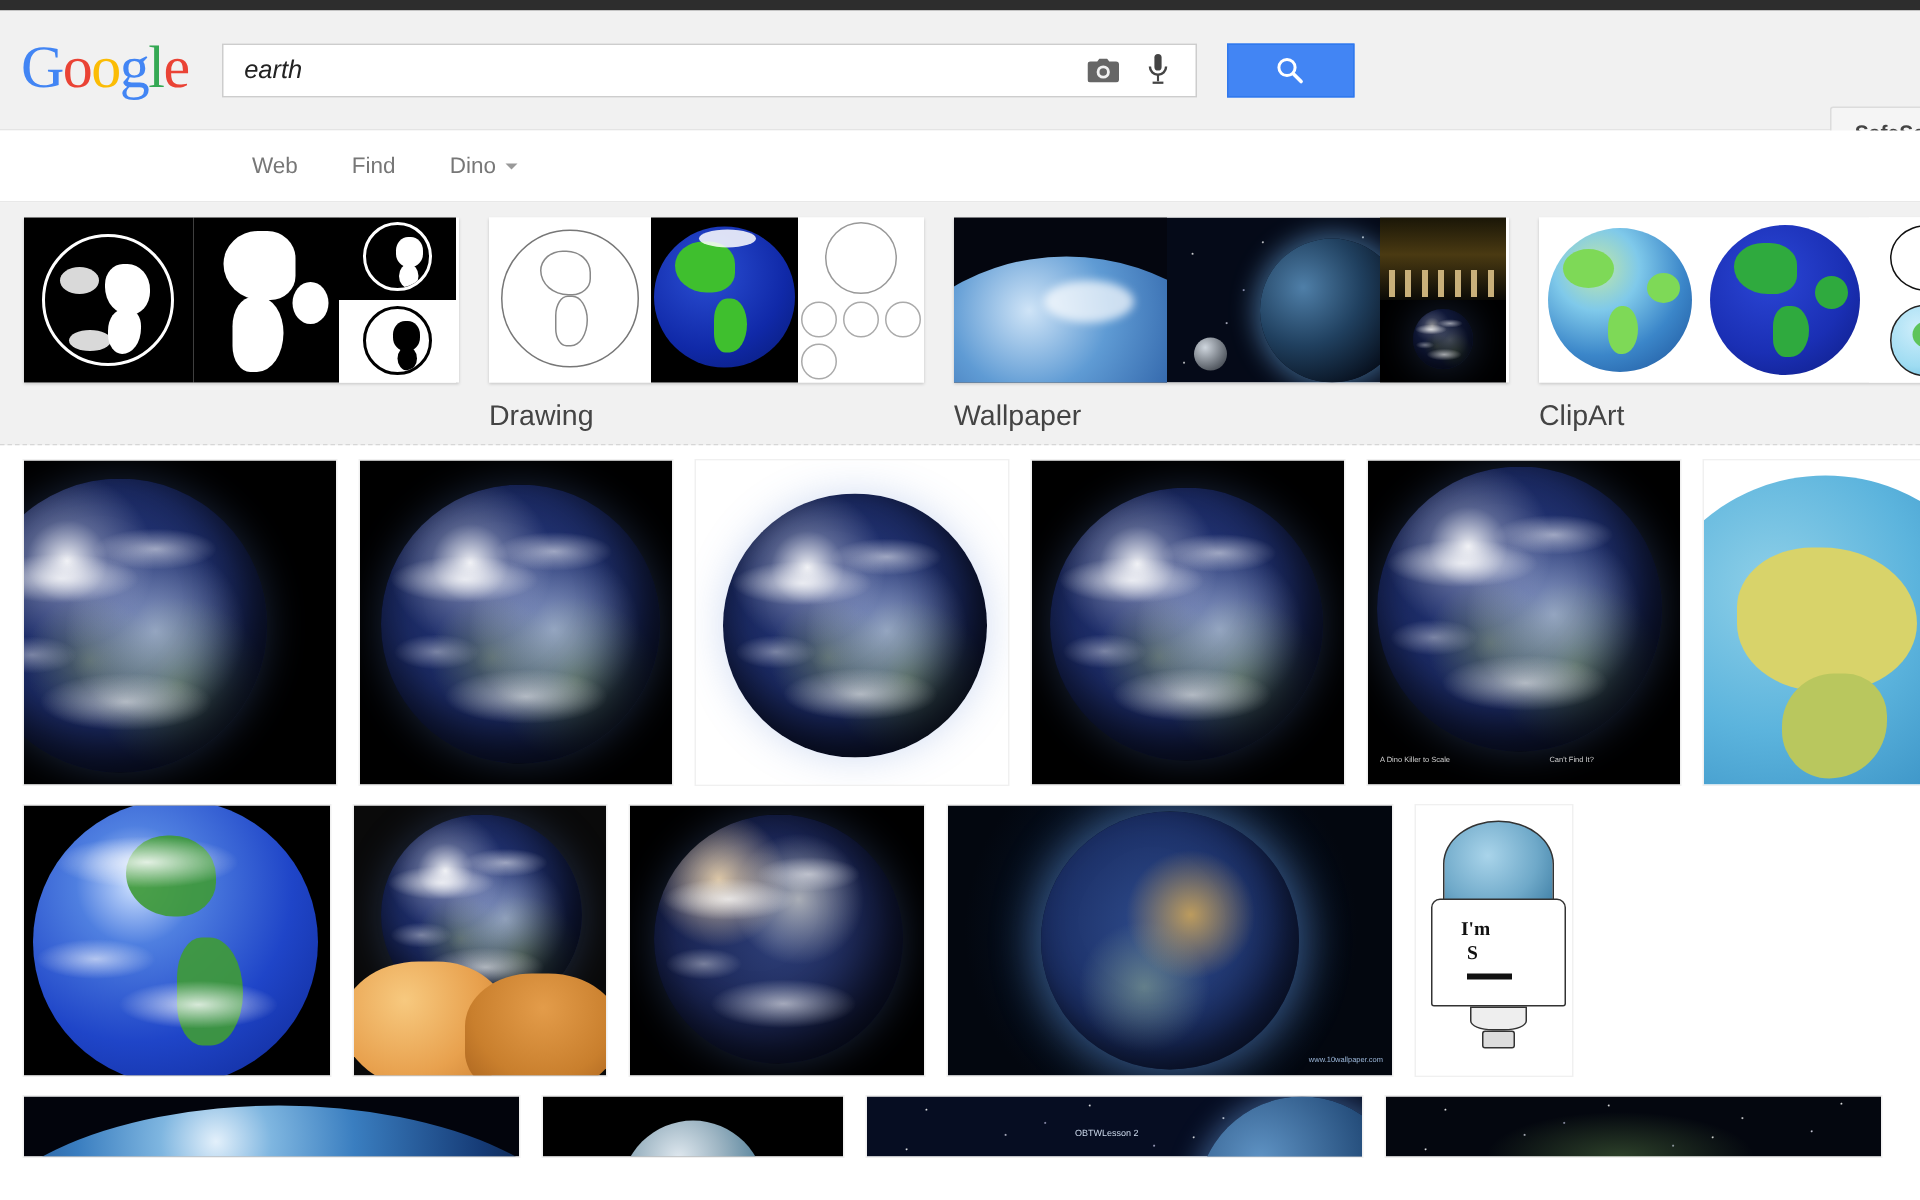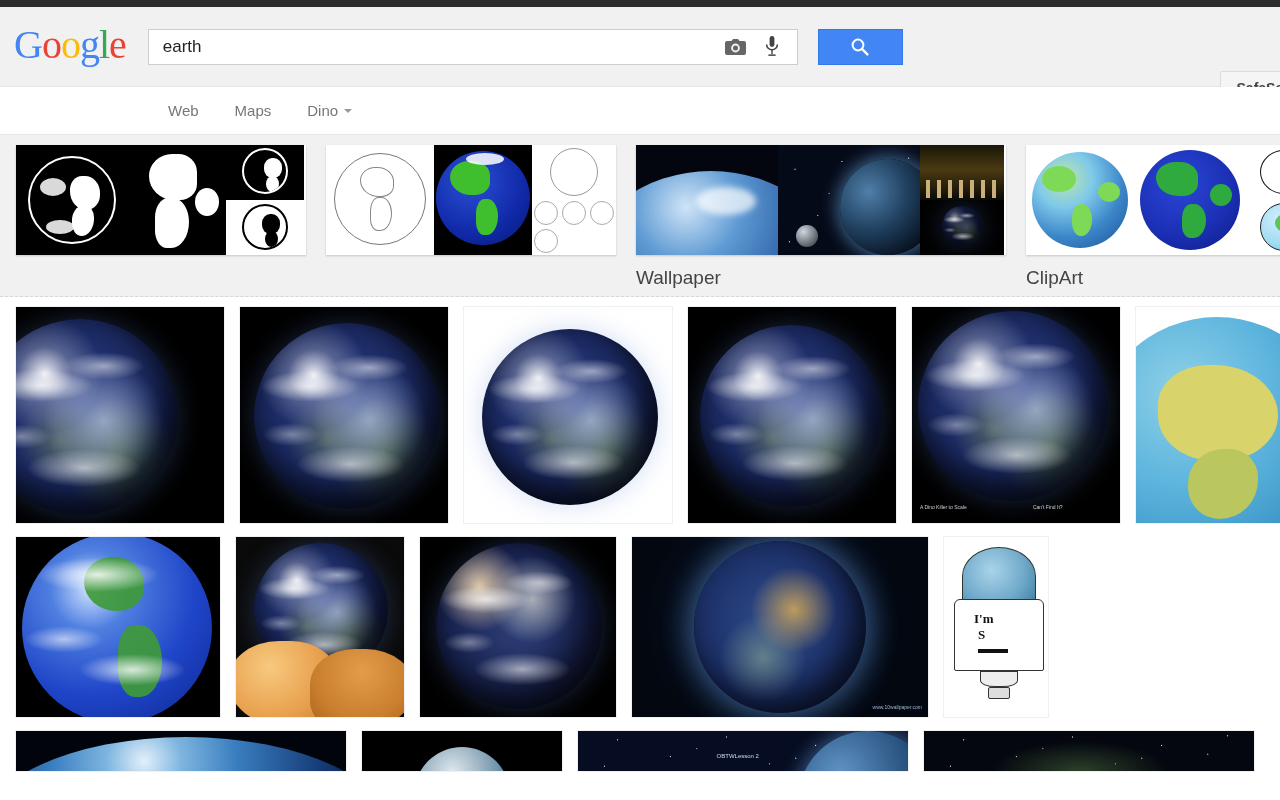--- a/index.html
+++ b/index.html
@@ -43,20 +43,21 @@
     border-right: 1px solid #cdcdcd;
     display: flex; align-items: center;
     padding: 0 8px 0 14px;
     position: relative;
   }
   .searchbox input {
     flex: 1; border: 0; outline: 0;
     font-size: 17px; color: #222;
     font-family: "Liberation Sans", sans-serif;
     background: transparent;
+    font-style: italic;
   }
   .sb-icons { display: flex; align-items: center; gap: 14px; padding-right: 6px; }
   .icon-btn { width: 22px; height: 22px; display: flex; align-items: center; justify-content: center; cursor: pointer; }
   .searchbtn {
     width: 85px; height: 36px;
     background: #4285f4;
     border: 1px solid #3079ed;
     margin-left: 20px;
     display: flex; align-items: center; justify-content: center;
     cursor: pointer;
@@ -250,21 +251,21 @@
     <div class="safesearch">
       <span>SafeSea</span>
     </div>
   </div>
 
   <div class="navbar">
     <div class="tab">
       <span>Web</span>
     </div>
     <div class="tab">
-      <span>Maps</span>
+      <span>Find</span>
     </div>
     <div class="tab">
       <span>Dino</span>
       <span class="caret"></span>
     </div>
   </div>
 
   <div class="catstrip">
 
     <div class="cat" style="width:290px">
@@ -320,20 +321,21 @@
             <div style="width:48px;height:48px;left:18px;top:3px;position:absolute;border-radius:50%;border:1.2px solid #999"></div>
           </div>
           <div style="position:relative;display:flex;flex-wrap:wrap">
             <div style="width:24px;height:24px;margin:2px;border-radius:50%;border:1px solid #aaa"></div>
             <div style="width:24px;height:24px;margin:2px;border-radius:50%;border:1px solid #aaa"></div>
             <div style="width:24px;height:24px;margin:2px;border-radius:50%;border:1px solid #aaa"></div>
             <div style="width:24px;height:24px;margin:2px;border-radius:50%;border:1px solid #aaa"></div>
           </div>
         </div>
       </div>
+      <div class="cat-label">Drawing</div>
     </div>
 
     <div class="cat" style="width:370px;margin-left:20px">
       <div class="cat-thumbs">
         <div style="width:142px;position:relative;overflow:hidden;background:#04060f">
           <div style="position:absolute;left:-50px;top:26px;width:250px;height:200px;border-radius:50%;
              background:radial-gradient(circle at 40% 18%, #cfe4f7 0%, #5f9bd4 24%, #2c5fa5 52%, #12325f 78%, #08182f 100%);"></div>
           <div style="position:absolute;left:60px;top:42px;width:60px;height:28px;border-radius:50%;background:rgba(255,255,255,.7);filter:blur(3px)"></div>
         </div>
         <div style="width:142px;position:relative;overflow:hidden">

